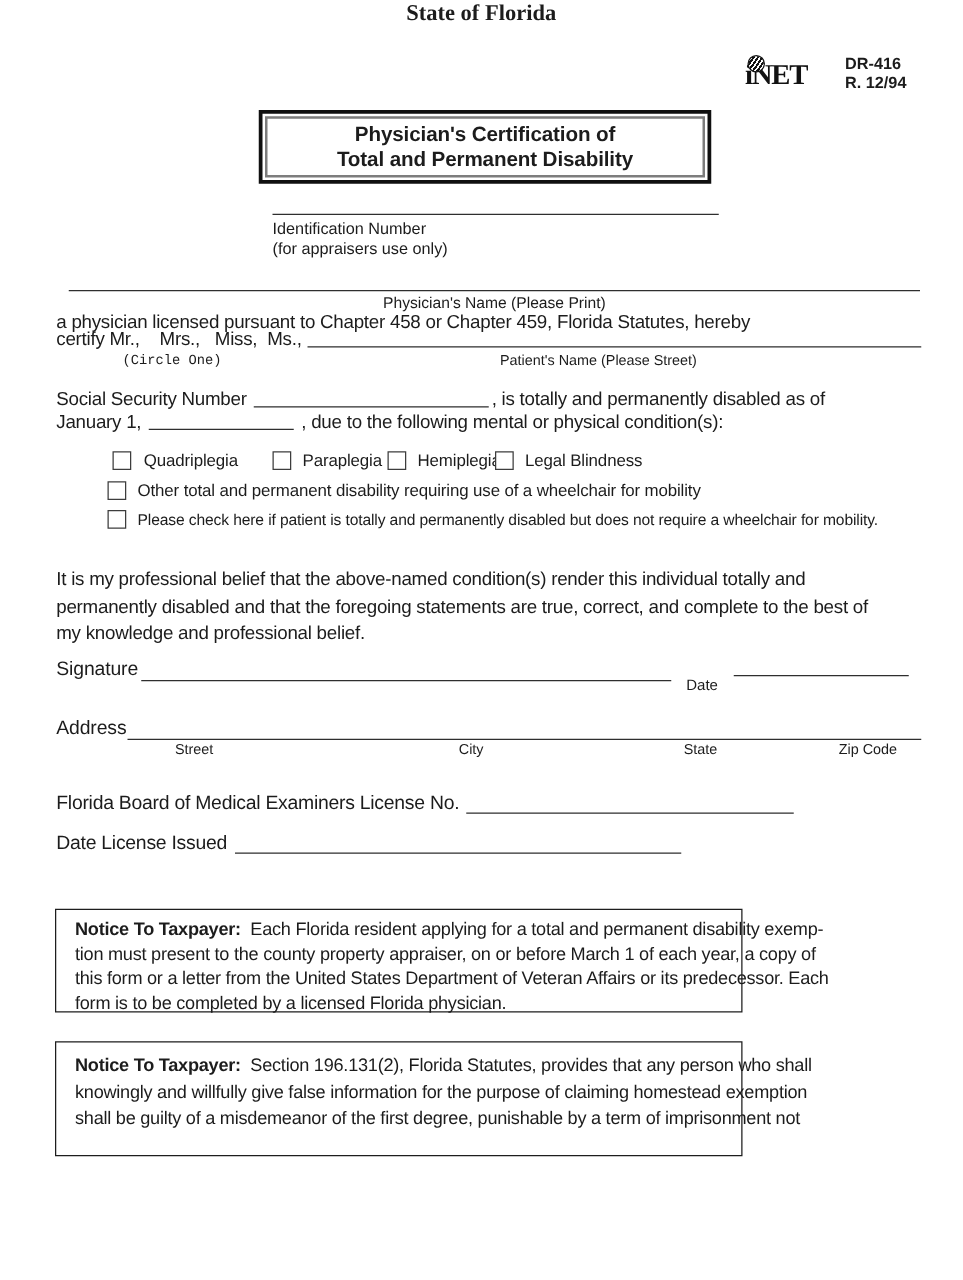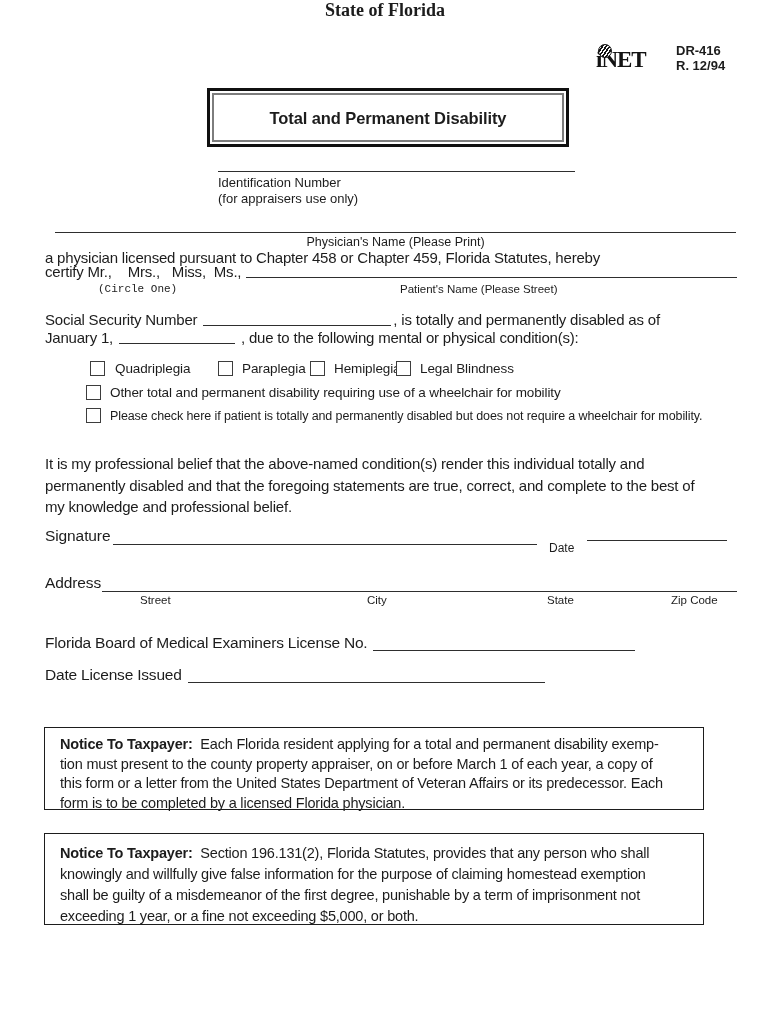--- a/index.html
+++ b/index.html
@@ -73,21 +73,21 @@
   #addr-line  { left:102px; top:591px; width:635px; }
   .sublabel { position:absolute; top:594px; font-size:11.5px; }
   #lbl-street { left:140px;text-align:center; } #lbl-city { left:367px; } #lbl-state { left:547px; } #lbl-zip { left:671px; }
   
   #board-row  { left:45px; top:634px; font-size:15.5px; letter-spacing:-0.2px; }
   #board-row .blank  { width:262px; margin-bottom:1px; }
   #issued-row { left:45px; top:666px; font-size:15.5px; letter-spacing:-0.2px; }
   #issued-row .blank { width:357px; margin-bottom:1px; }
   
   .notice {
-    position:absolute; left:44px; width:660px; box-sizing:border-box;
+    position:absolute; left:44px; width:550px; box-sizing:border-box;
     border:1.6px solid #1d1d1d; background:#ffffff; padding:7px 0 0 15px;
     font-size:14.5px; letter-spacing:-0.2px;
   }
   .notice .nline { white-space:pre; }
   .notice b { font-weight:bold; }
   #notice1 { top:727px; height:83px; line-height:19.5px; }
   #notice2 { top:833px; height:92px; line-height:21px; padding-top:9px; }
 </style>
 </head>
 <body>
@@ -99,20 +99,21 @@
     <span id="logo-ball"></span>
     <div id="logo-text">iNET</div>
   </div>
   <div id="form-meta">
     <div>DR-416</div>
     <div>R. 12/94</div>
   </div>
 
   <div id="title-box">
     <div id="title-inner">
+      <div>Physician's Certification of</div>
       <div>Total and Permanent Disability</div>
     </div>
   </div>
 
   <div class="rule" style="left:218px; top:171px; width:357px;"></div>
   <div id="id-label">
     <div>Identification Number</div>
     <div>(for appraisers use only)</div>
   </div>
 
@@ -193,16 +194,15 @@
     <div class="nline"><b>Notice To Taxpayer:</b><span>  Each Florida resident applying for a total and permanent disability exemp-</span></div>
     <div class="nline">tion must present to the county property appraiser, on or before March 1 of each year, a copy of</div>
     <div class="nline">this form or a letter from the United States Department of Veteran Affairs or its predecessor. Each</div>
     <div class="nline">form is to be completed by a licensed Florida physician.</div>
   </div>
 
   <div id="notice2" class="notice">
     <div class="nline"><b>Notice To Taxpayer:</b><span>  Section 196.131(2), Florida Statutes, provides that any person who shall</span></div>
     <div class="nline">knowingly and willfully give false information for the purpose of claiming homestead exemption</div>
     <div class="nline">shall be guilty of a misdemeanor of the first degree, punishable by a term of imprisonment not</div>
-    <div class="nline">exceeding 1 year, or a fine not exceeding $5,000, or both.</div>
   </div>
 
 </div>
 
 </body></html>

